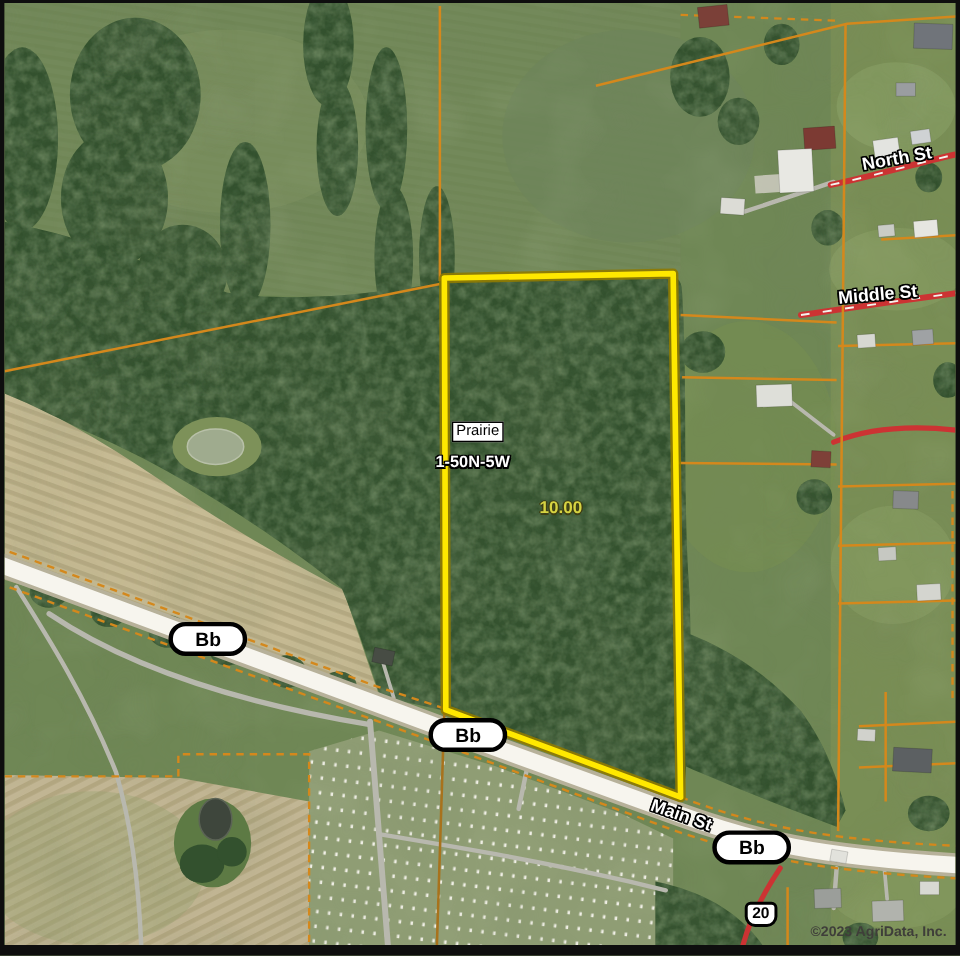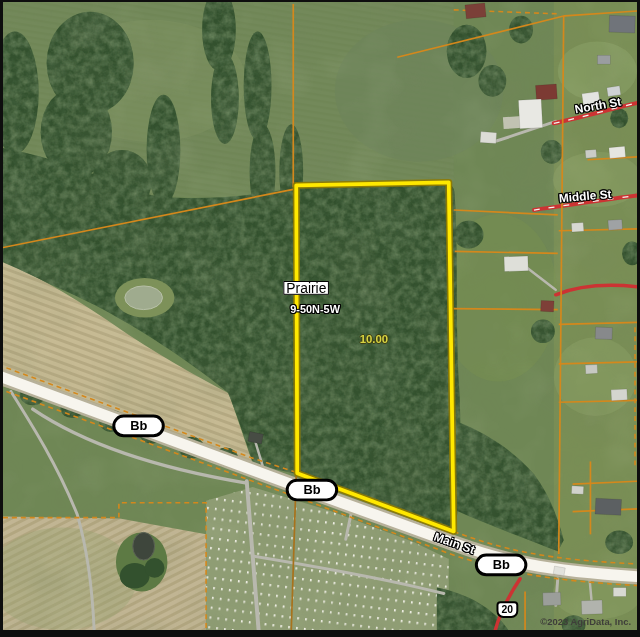--- a/index.html
+++ b/index.html
@@ -35,22 +35,22 @@
   .parcel-line{stroke:var(--parcel-highlight,#ffe800);stroke-width:3.8;fill:none;stroke-linejoin:round;}
 
   
   .lbl{position:absolute;white-space:nowrap;font-weight:bold;line-height:1.1;}
   .halo{color:#fff;text-shadow:-1px 0 0 #000,1px 0 0 #000,0 -1px 0 #000,0 1px 0 #000,
         -1px -1px 0 #000,1px 1px 0 #000,-1px 1px 0 #000,1px -1px 0 #000;}
   .road-lbl{font-size:12px;}
   .trs-lbl{font-size:11px;left:290px;top:305px;}
   .acres-lbl{font-size:11.5px;left:360px;top:336px;color:var(--acres-text,#d6d342);
     text-shadow:-1px 0 0 #3f3f14,1px 0 0 #3f3f14,0 -1px 0 #3f3f14,0 1px 0 #3f3f14;text-align:center;}
-  .name-box{position:absolute;left:283px;top:283px;background:#fff;border:1px solid #000;
-    color:#000;font-size:14px;font-weight:normal;padding:0 2px;line-height:12px;white-space:nowrap;}
+  .name-box{position:absolute;left:301px;top:283px;background:#fff;border:1px solid #000;
+    color:#000;font-size:10px;font-weight:normal;padding:0 2px;line-height:12px;white-space:nowrap;}
   .badge{position:absolute;transform:translate(-50%,-50%);background:#fff;
     border:3px solid var(--badge-border,#000);border-radius:13px;color:#000;
     font-weight:bold;font-size:13px;line-height:1;padding:2px 15px;}
   .badge-12{border-width:2px;border-radius:4px 4px 7px 7px;font-size:10.5px;padding:1px 3px;}
   .attribution{position:absolute;right:6px;bottom:3px;font-size:9.5px;font-weight:bold;
     color:var(--attribution-color,#3f3e3a);}
 </style>
 </head>
 <body>
 
@@ -320,21 +320,21 @@
     </g>
 
     <g>
       <polygon class="parcel-casing" points="296,186 450,183 455,537 297,478"></polygon>
       <polygon class="parcel-line" points="296,186 450,183 455,537 297,478"></polygon>
     </g>
   </svg>
 
   <div class="name-box">Prairie</div>
 
-  <div class="lbl halo trs-lbl">9-50N-5W</div>
+  <div class="lbl halo trs-lbl">1-50N-5W</div>
 
   <div class="lbl acres-lbl">10.00</div>
 
   <div class="lbl halo road-lbl" style="left:577px;top:99px;transform:rotate(-10deg);">North St</div>
 
   <div class="lbl halo road-lbl" style="left:561px;top:191px;transform:rotate(-5deg);">Middle St</div>
 
   <div class="lbl halo road-lbl" style="left:434px;top:543px;transform:rotate(19.5deg);">Main St</div>
 
   <div class="badge" style="left:137px;top:430px;">Bb</div>

